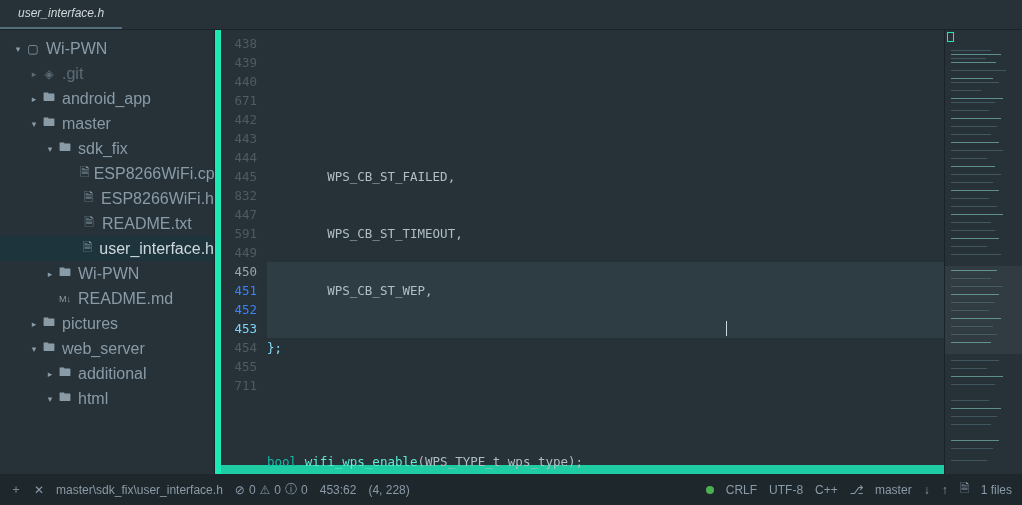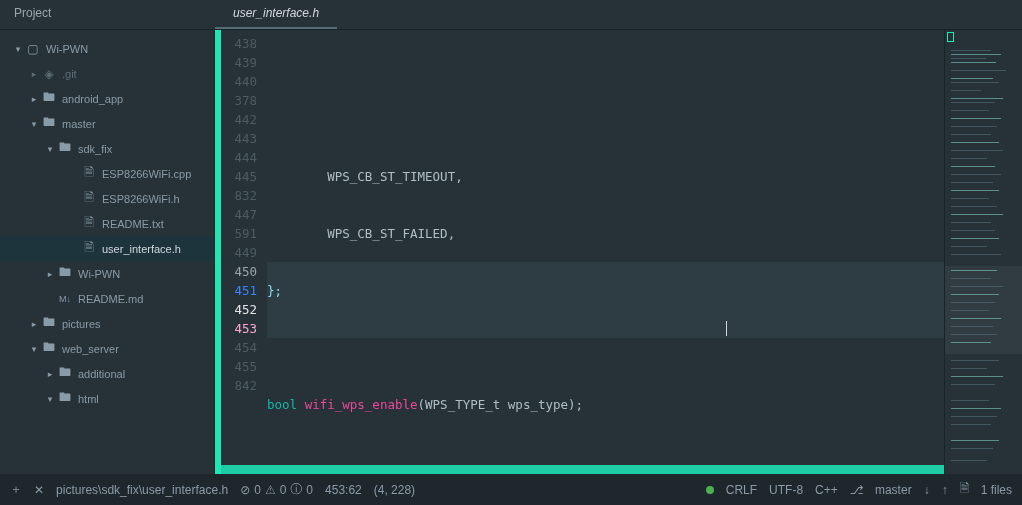--- a/index.html
+++ b/index.html
@@ -9,47 +9,46 @@
 .tabbar .panel-tab.project { width:215px; }
 .tabbar .file-tab { padding:6px 18px; color:#d0d8dc; font-style:italic; font-size:12px; border-bottom:2px solid transparent; cursor:pointer; }
 .tabbar .file-tab.active { border-bottom:2px solid #546e7a; }
 .main { display:flex; height:444px; }
 .sidebar { width:215px; background:#263238; border-right:1px solid #1a2327; padding-top:6px; overflow:hidden; user-select:none; }
 .tree-row { display:flex; align-items:center; height:25px; color:#8a9ba8; cursor:pointer; white-space:nowrap; }
 .tree-row.sel { background:#1e343d; color:#cfd8dc; }
 .tree-row.dim { opacity:.55; }
 .chev { width:12px; display:inline-flex; justify-content:center; font-size:9px; color:#8a9ba8; }
 .ticon { width:18px; display:inline-flex; justify-content:center; margin-right:4px; font-size:12px; color:#8a9ba8; }
-.tlabel { font-size:11px; }
+.tlabel { font-size:16px; }
 .d0{padding-left:12px}.d1{padding-left:28px}.d2{padding-left:44px}.d4{padding-left:80px}
 .editor { flex:1; display:flex; position:relative; background:#263238; }
 .lnmark { width:6px; background:#1de9b6; }
 .gutter { width:46px; text-align:right; padding-right:10px; padding-top:4px; color:#4f5b62; font-family:Consolas,monospace; font-size:12.5px; line-height:19px; }
 .code { flex:1; padding-top:4px; font-family:Consolas,monospace; font-size:12.5px; line-height:19px; white-space:pre; position:relative; }
 .hl-line { position:absolute; left:0; right:0; height:19px; background:#2e3c43; z-index:0; }
 .cursor-caret { position:absolute; width:1px; height:15px; background:#cfd8dc; z-index:2; }
 .code .ln { position:relative; z-index:1; }
-.kw{color:#14b8a6}.fn{color:#ec4899}.pn{color:#89ddff}.pl{color:#b0bec5}
+.kw{color:#14b8a6}.fn{color:#5eead4}.pn{color:#89ddff}.pl{color:#b0bec5}
 .minimap { width:78px; background:#263238; border-left:1px solid #1a2327; position:relative; overflow:hidden; }
 .scroll-bottom { position:absolute; left:221px; right:78px; bottom:31px; height:9px; background:#1de9b6; opacity:.85; }
 .cursor { position:absolute; left:2px; top:2px; width:7px; height:10px; border:1px solid #1de9b6; }
 .mm-line{position:absolute;left:6px;height:1px;background:#546e7a;opacity:.6}
 .mm-line.b{background:#80cbc4}
 .mm-view{position:absolute;left:0;right:0;top:236px;height:88px;background:rgba(255,255,255,.05)}
 .statusbar { position:absolute; bottom:0; left:0; right:0; height:31px; background:#1e272c; display:flex; align-items:center; padding:0 10px; color:#8a9ba8; font-size:12px; gap:12px; }
 .statusbar .grow{flex:1}
 .sb-ico{display:inline-flex;align-items:center;gap:4px}
 .dot{width:8px;height:8px;border-radius:50%;background:#4caf50;display:inline-block}
 .sbtn{cursor:pointer;color:#8a9ba8}
 </style>
 </head>
 <body>
 
 <div class="tabbar">
-  <div class="panel-tab project">Project</div>
   <div class="file-tab active">user_interface.h</div>
 </div>
 
 <div class="main">
   <div class="sidebar">
     <div class="tree-row d0">
         <span class="chev">▾</span>
         <span class="ticon">▢</span>
         <span class="tlabel">Wi-PWN</span>
       </div>
@@ -120,45 +119,46 @@
         <span class="tlabel">html</span>
       </div>
   </div>
 
   <div class="editor">
     <div class="lnmark"></div>
     <div class="gutter">
       <div>438</div>
       <div>439</div>
       <div>440</div>
-      <div>378</div>
+      <div>671</div>
       <div>442</div>
       <div>443</div>
       <div>444</div>
       <div>445</div>
       <div>832</div>
       <div>447</div>
       <div>591</div>
       <div>449</div>
       <div style="color:#9aa5ad">450</div>
       <div style="color:#3b82f6">451</div>
-      <div style="color:#e5e5e5">452</div>
-      <div style="color:#f9a8d4">453</div>
+      <div style="color:#3b82f6">452</div>
+      <div style="color:#7dd3fc">453</div>
       <div>454</div>
       <div>455</div>
-      <div>842</div>
+      <div>711</div>
     </div>
     <div class="code">
       <div class="hl-line" style="top:232px"></div>
       <div class="hl-line" style="top:251px"></div>
       <div class="hl-line" style="top:270px"></div>
       <div class="hl-line" style="top:289px"></div>
       <div class="cursor-caret" style="top:291px;left:459px"></div>
+      <div class="ln">        <span class="pl">WPS_CB_ST_FAILED,</span></div>
       <div class="ln">        <span class="pl">WPS_CB_ST_TIMEOUT,</span></div>
-      <div class="ln">        <span class="pl">WPS_CB_ST_FAILED,</span></div>
+      <div class="ln">        <span class="pl">WPS_CB_ST_WEP,</span></div>
       <div class="ln"><span class="pn">};</span></div>
       <div class="ln">&nbsp;</div>
       <div class="ln"><span class="kw">bool </span><span class="fn">wifi_wps_enable</span><span class="pl">(WPS_TYPE_t wps_type);</span></div>
       
       
       
       
       
       
       
@@ -224,21 +224,21 @@
         <div class="mm-line" style="top:430px;width:36px"></div>
     </div>
   </div>
 </div>
 
 <div class="scroll-bottom"></div>
 
 <div class="statusbar">
   <span class="sbtn">＋</span>
   <span class="sbtn">✕</span>
-  <span>pictures\sdk_fix\user_interface.h</span>
+  <span>master\sdk_fix\user_interface.h</span>
   <span class="sb-ico">
     <span>⊘</span>
       <span>0</span>
     <span>⚠</span>
       <span>0</span>
     <span>ⓘ</span>
       <span>0</span>
   </span>
   <span>453:62</span>
   <span>(4, 228)</span>

